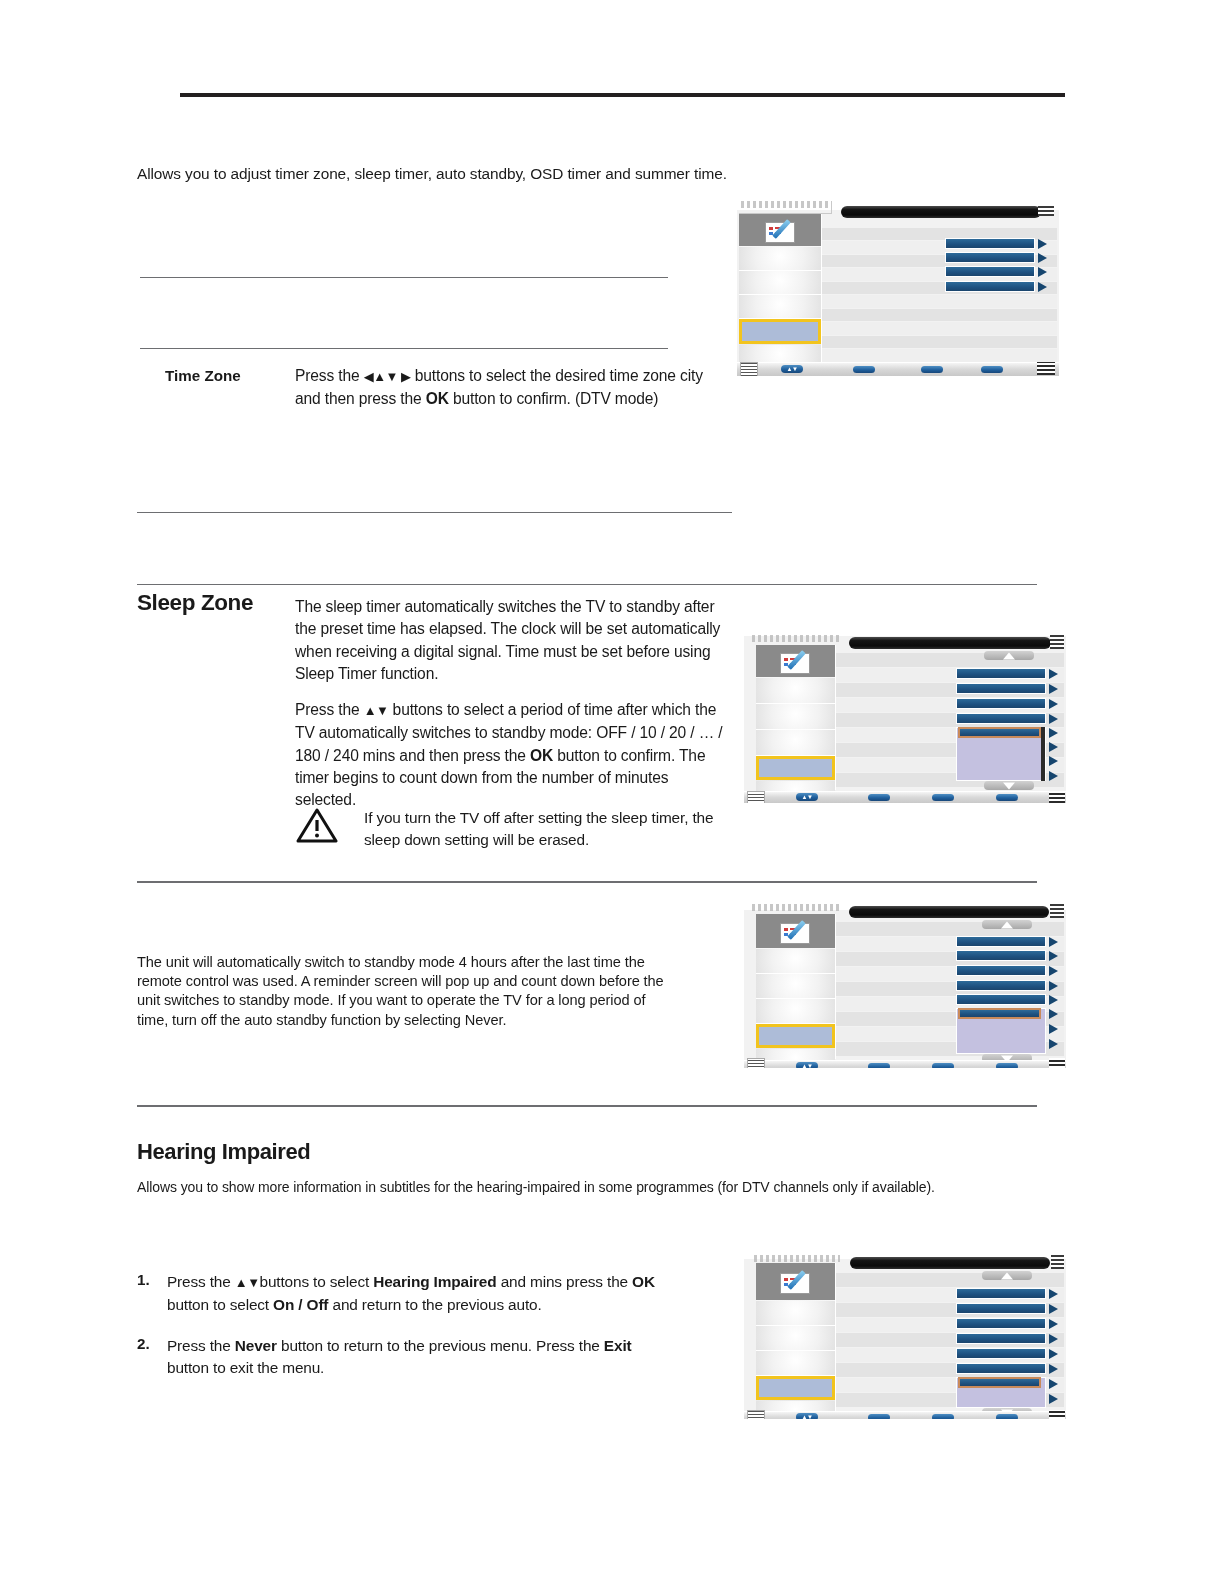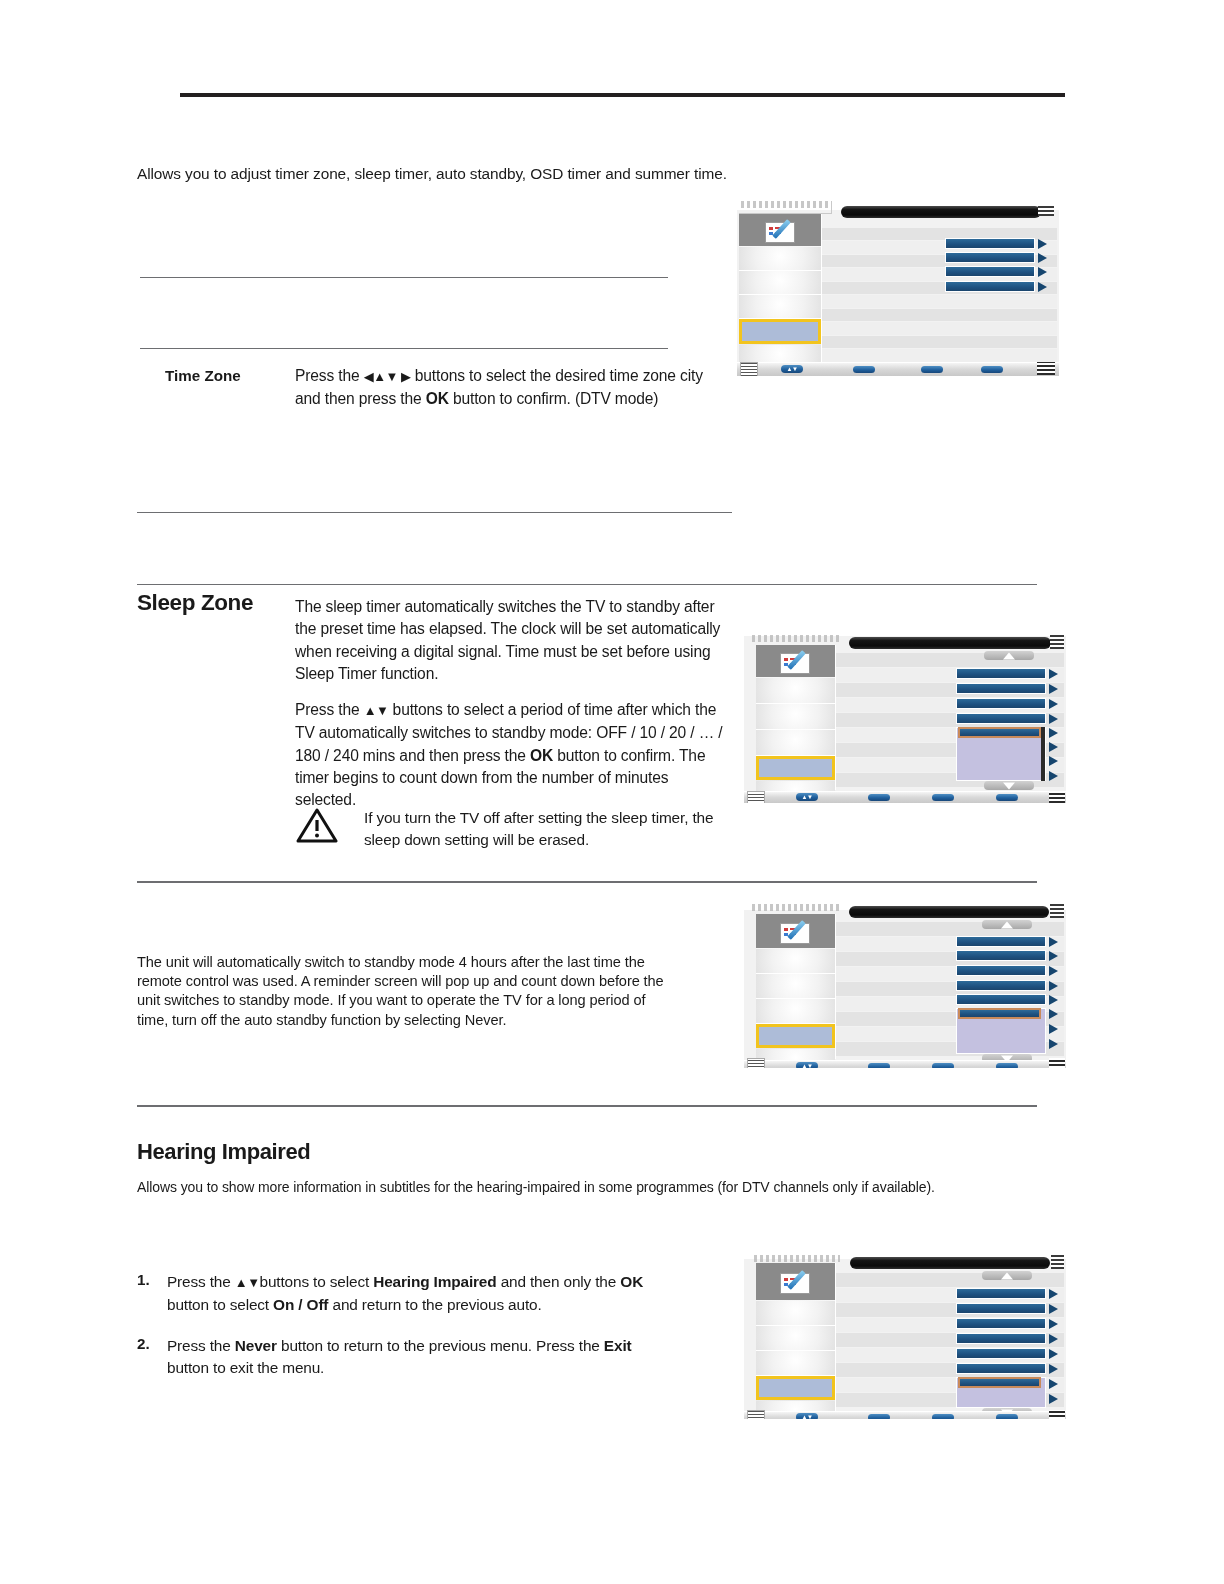--- a/index.html
+++ b/index.html
@@ -279,21 +279,21 @@
   <div class="small-para" style="left:137px; top:953px; width:540px;">The unit will automatically switch to standby mode 4 hours after the last time the remote control was used. A reminder screen will pop up and count down before the unit switches to standby mode. If you want to operate the TV for a long period of time, turn off the auto standby function by selecting Never.</div>
 
   <div class="rule-med" style="left:137px; top:1105px; width:900px;"></div>
 
   <div class="h-section" style="left:137px; top:1139px; font-size:22px;">Hearing Impaired</div>
   <div class="small-para" style="left:137px; top:1177px; width:865px; font-size:14px; line-height:20.5px;">Allows you to show more information in subtitles for the hearing-impaired in some programmes (for DTV channels only if available).</div>
 
   <div class="olist">
     <div class="oitem">
       <span class="onum">1.</span>
-      <div class="otext"><span>Press the </span><span class="arrglyph">▲▼</span><span>buttons to select </span><b>Hearing Impaired</b><span> and then only the </span><b>OK</b><span> button to select </span><b>On / Off</b><span> and return to the previous auto.</span></div>
+      <div class="otext"><span>Press the </span><span class="arrglyph">▲▼</span><span>buttons to select </span><b>Hearing Impaired</b><span> and mins press the </span><b>OK</b><span> button to select </span><b>On / Off</b><span> and return to the previous auto.</span></div>
     </div>
     <div class="oitem">
       <span class="onum">2.</span>
       <div class="otext"><span>Press the </span><b>Never</b><span> button to return to the previous menu. Press the </span><b>Exit</b><span> button to exit the menu.</span></div>
     </div>
   </div>
 
   <div class="tv" style="left:737px; top:198px; width:322px; height:178px;">
     <div class="tv-inner">
       <div class="tv-topstrip"></div>

